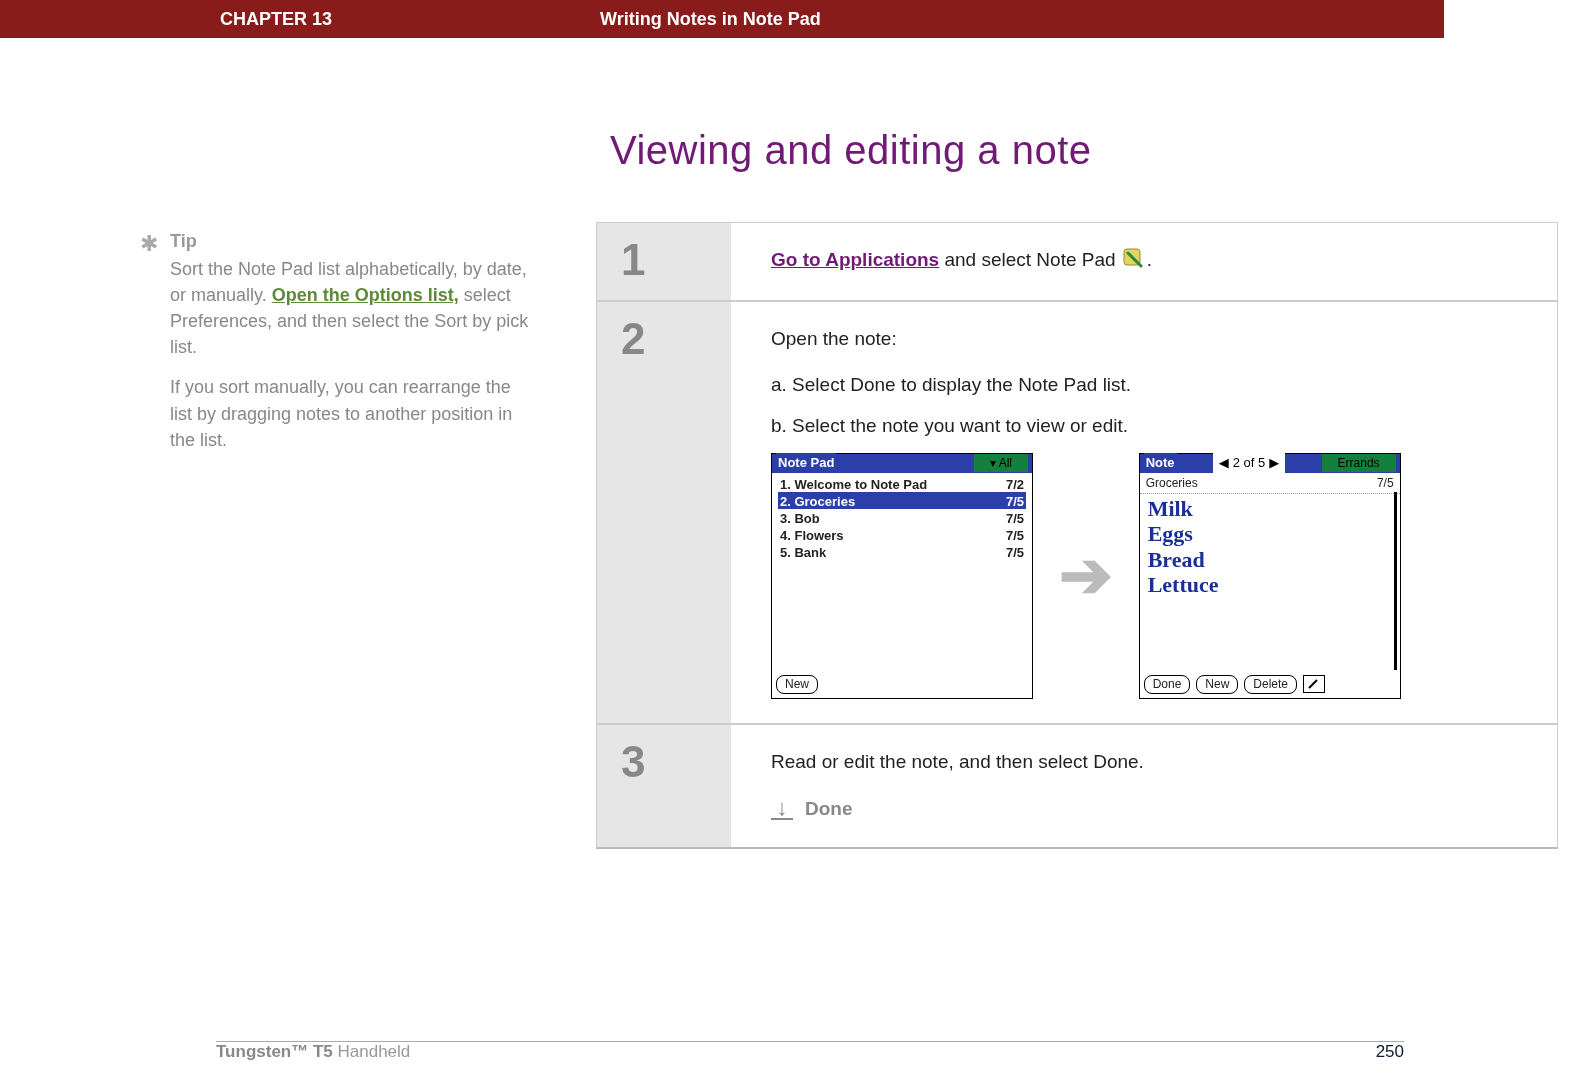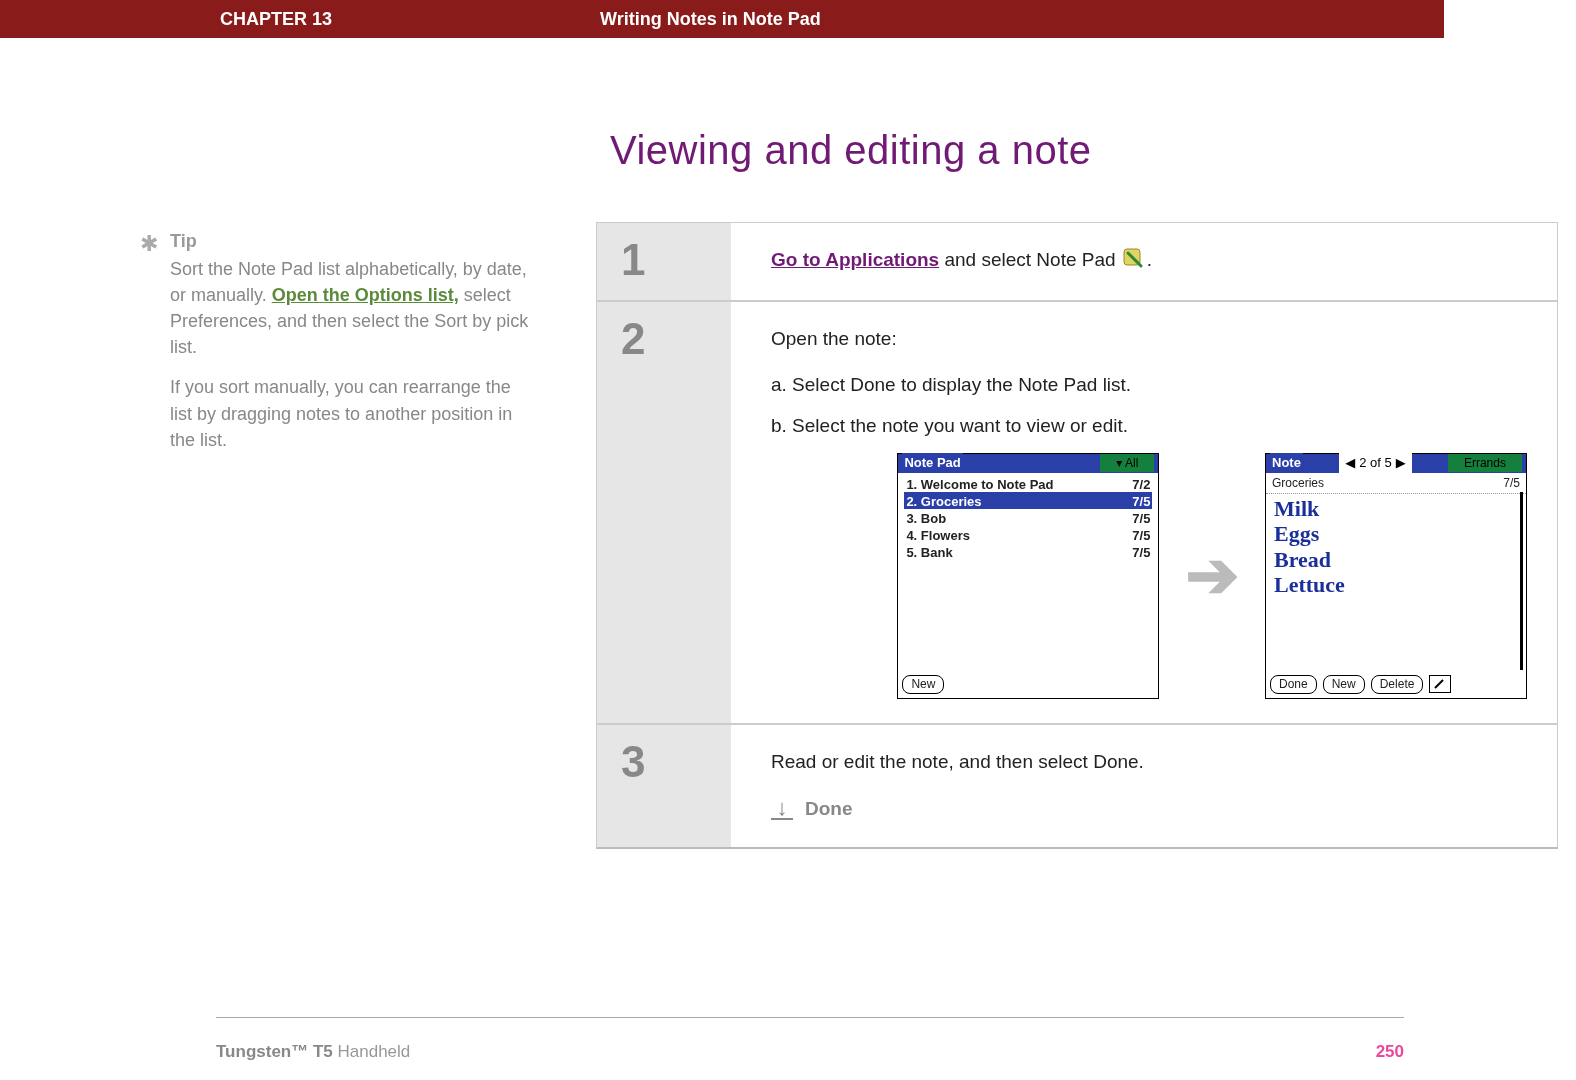--- a/index.html
+++ b/index.html
@@ -115,21 +115,20 @@
     margin-top: 16px;
   }
   .step-body .sublist div {
     margin-bottom: 12px;
   }
   .screenshots {
     display: flex;
     align-items: center;
     gap: 26px;
     margin-top: 10px;
-    justify-content: flex-end;
   }
   .palm {
     width: 260px;
     height: 244px;
     border: 1px solid #000;
     background: #fff;
     font-family: Tahoma, Arial, sans-serif;
     font-size: 13px;
     position: relative;
   }
@@ -254,34 +253,34 @@
     width: 22px;
     text-align: center;
     line-height: 0.9;
   }
   .footer {
     position: absolute;
     left: 216px;
     right: 40px;
     bottom: 18px;
     border-top: 1px solid #aaa;
-    padding-top: 24px;
+    padding-top: 0;
     display: flex;
     justify-content: space-between;
     color: #999;
     font-size: 17px;
     align-items: center;
   }
   .footer .product strong {
     color: #888;
     font-weight: bold;
   }
   .footer .page-num {
-    color: #ec4899;
-    font-weight: bold;
+    color: #0f172a;
+    font-weight: normal;
   }
   .notepad-app-icon {
     display: inline-block;
     vertical-align: middle;
   }
 </style>
 </head>
 <body>
 <div class="page">
 

